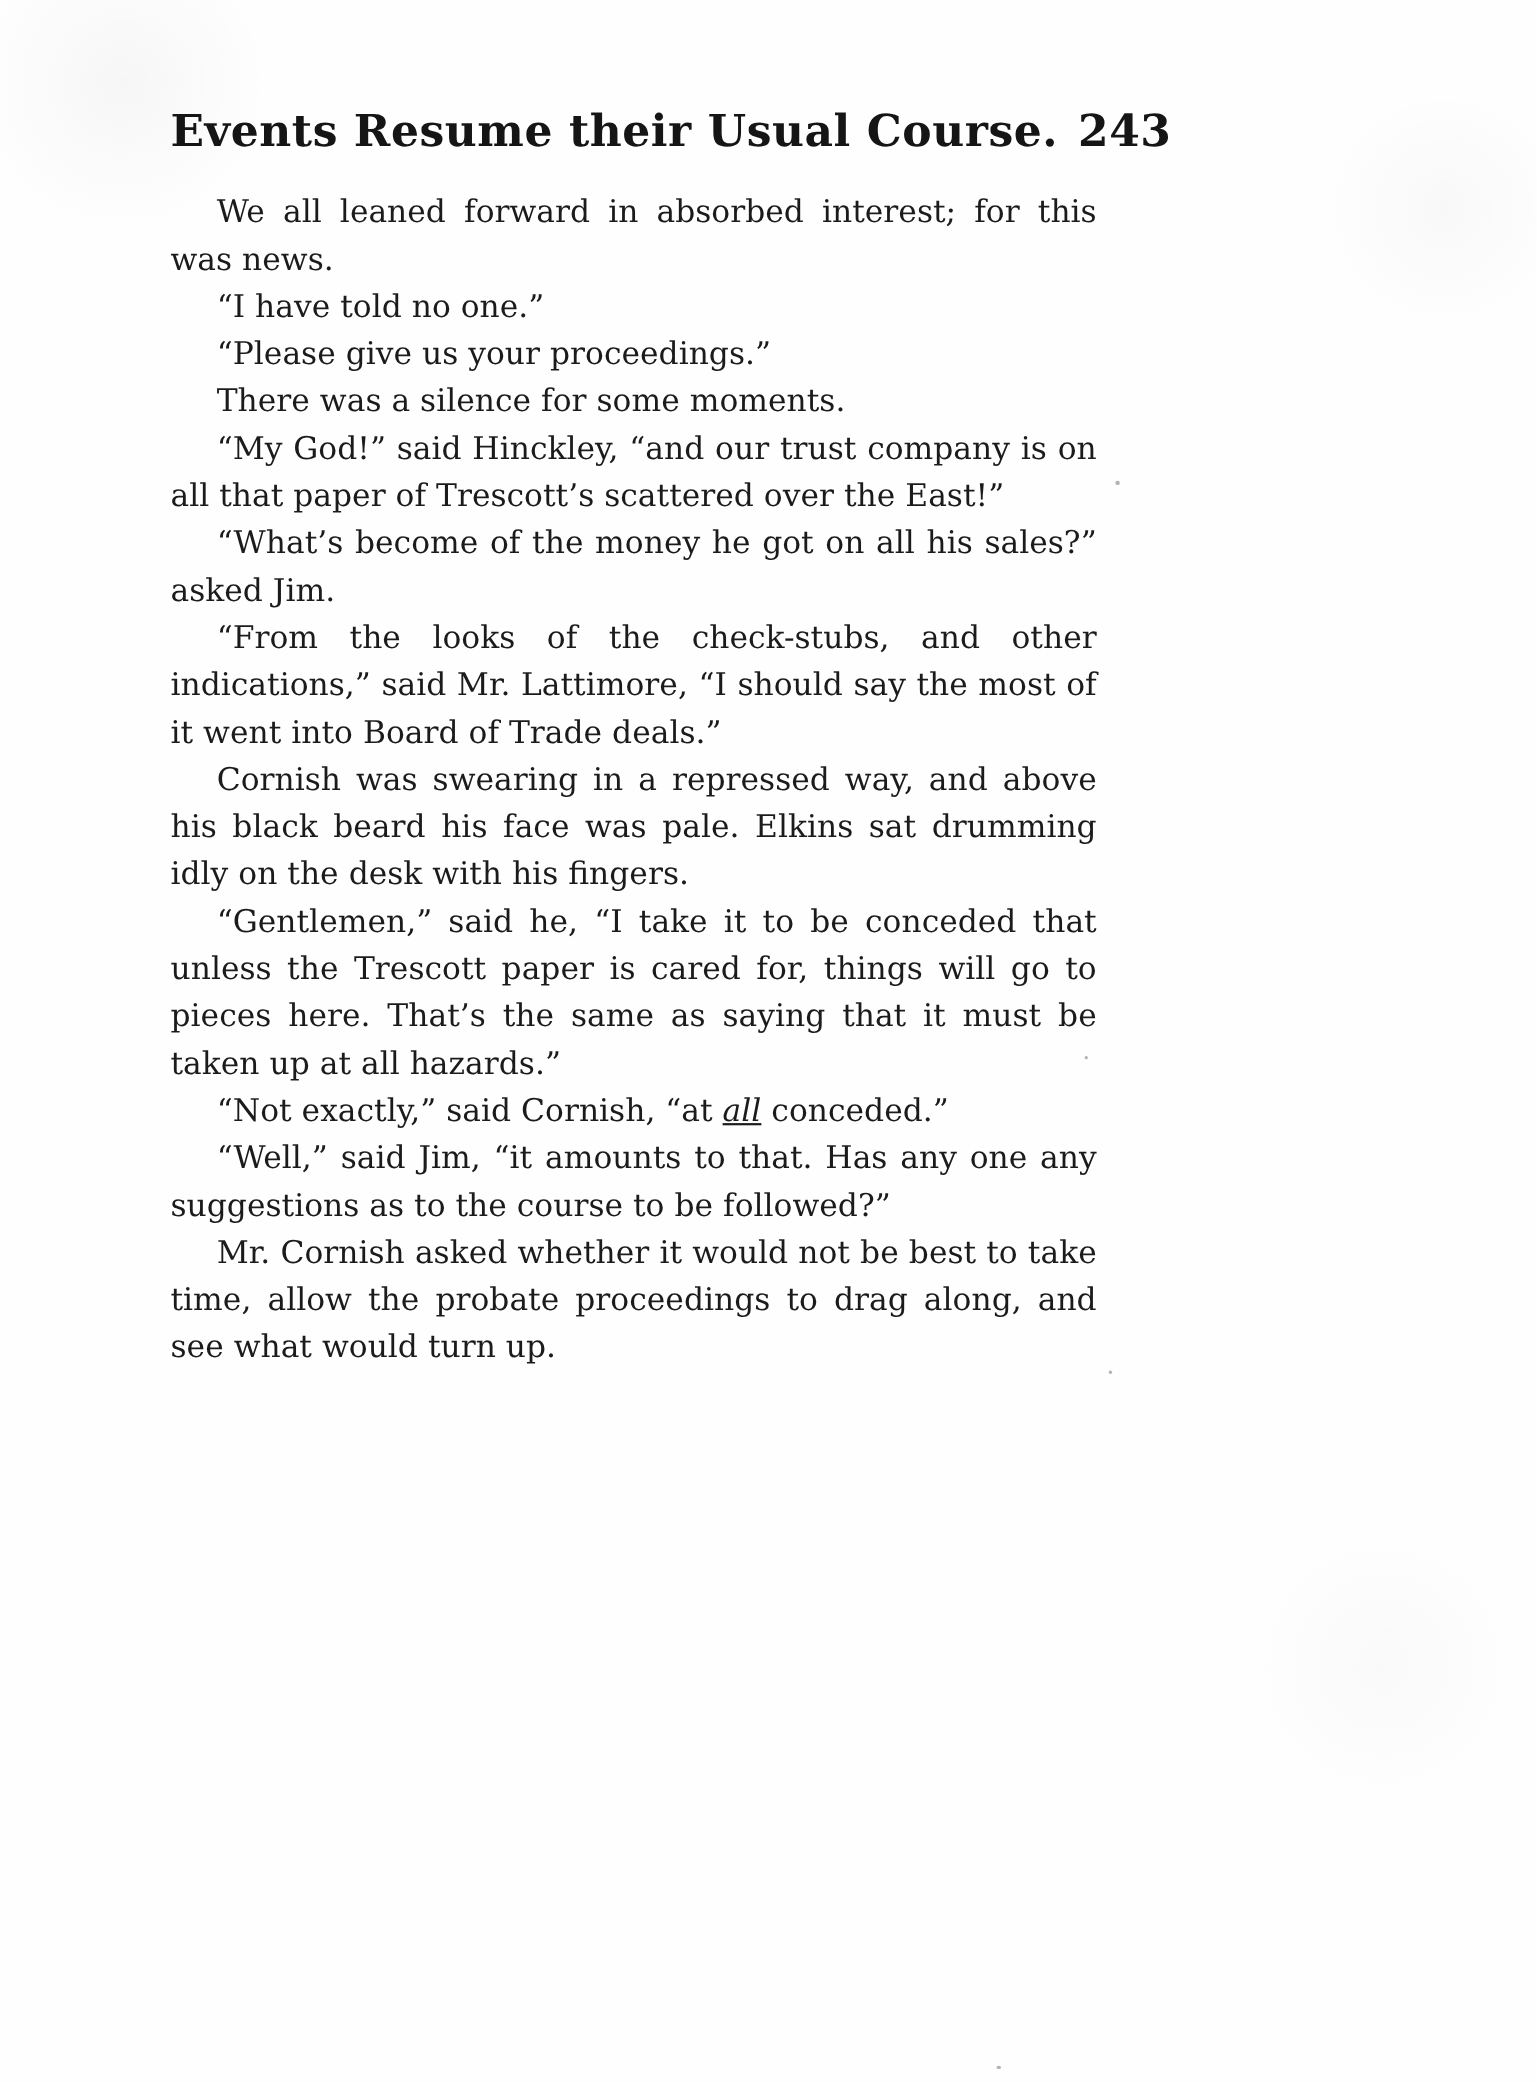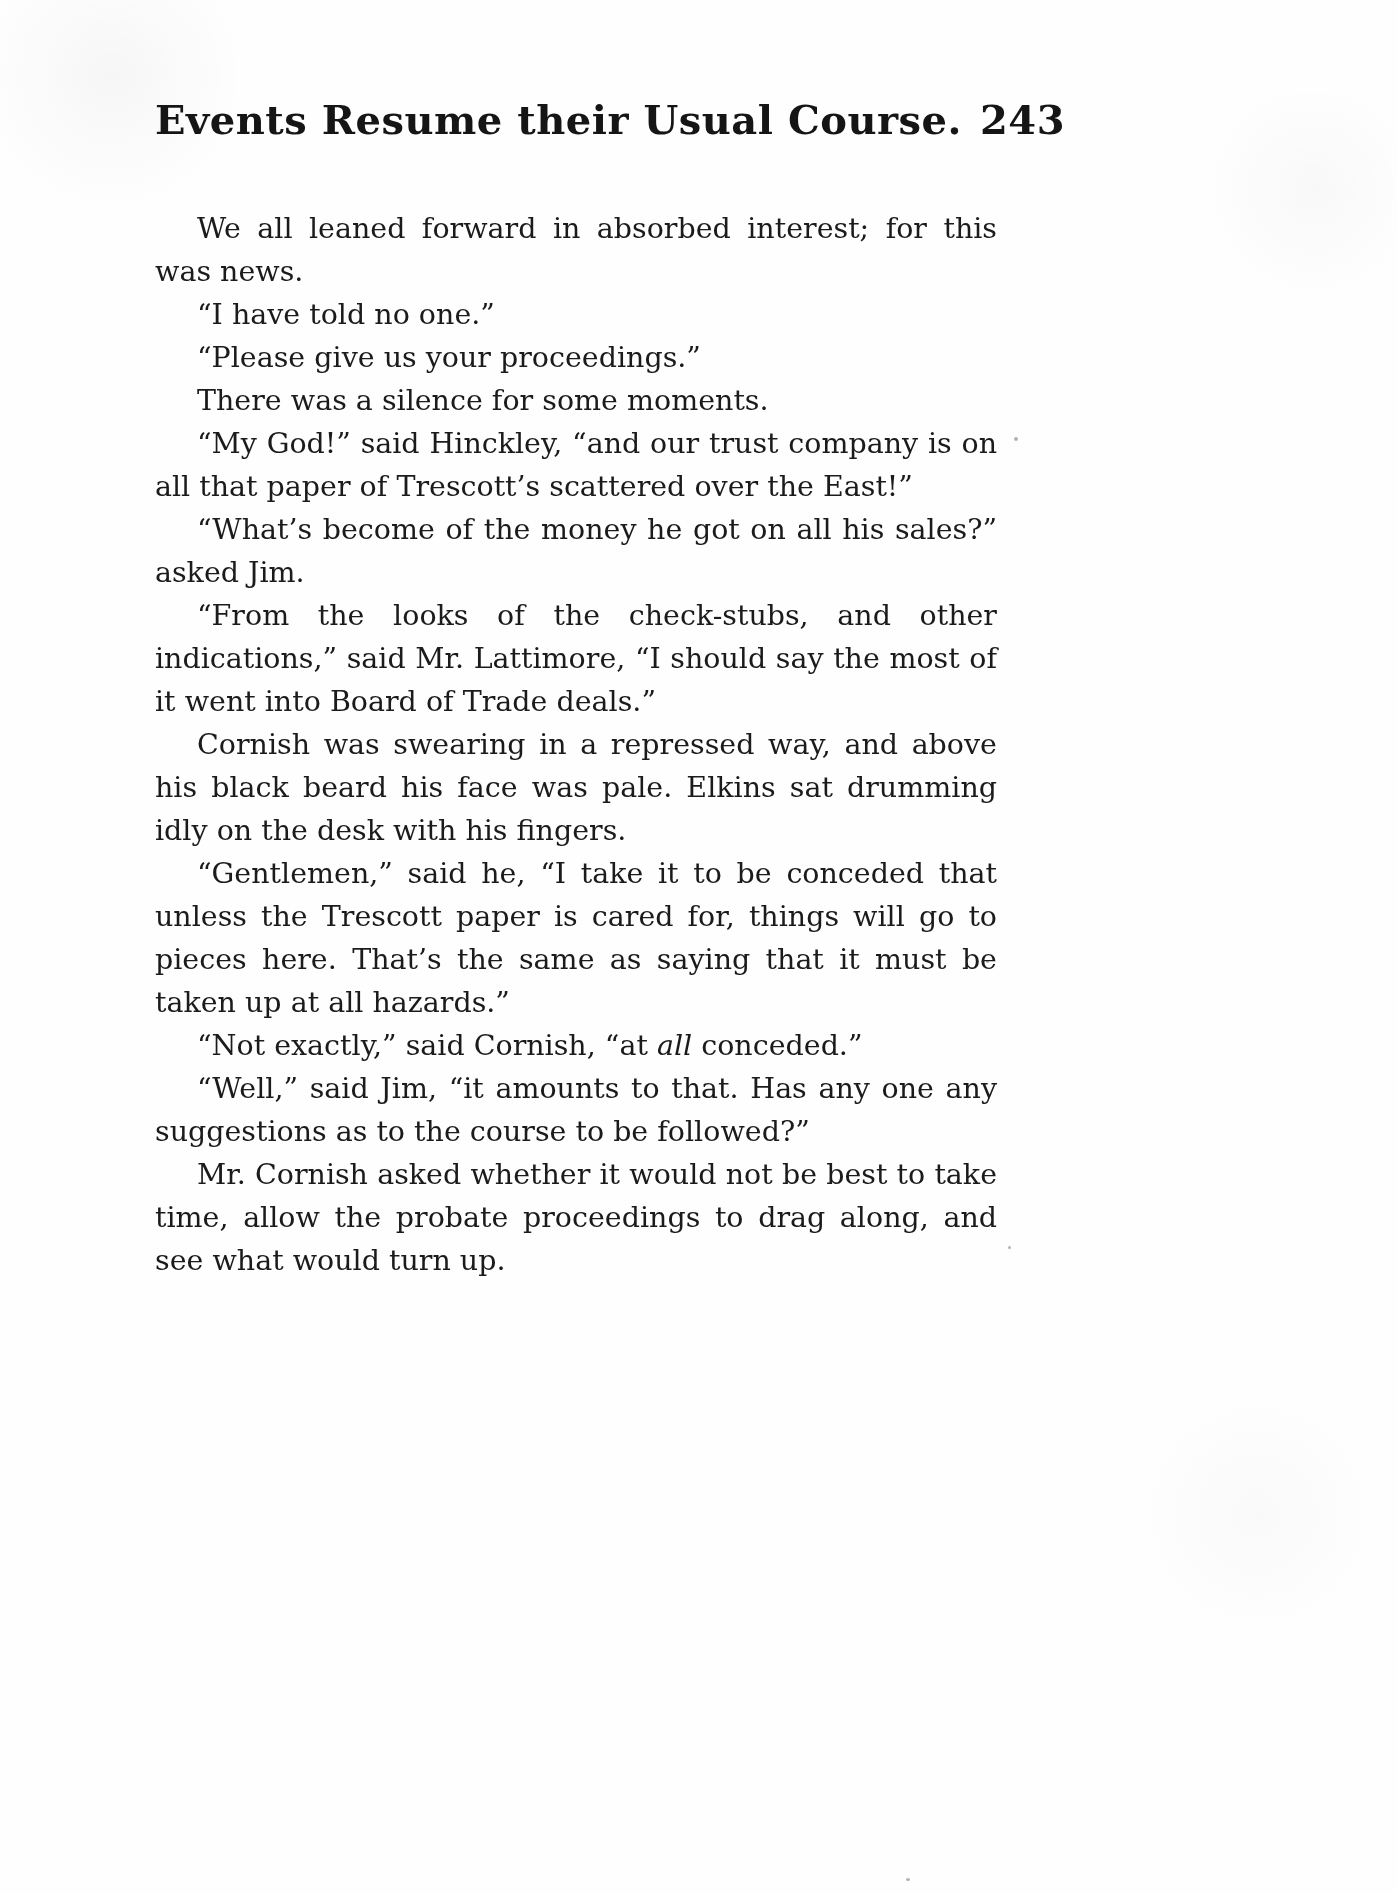--- a/index.html
+++ b/index.html
@@ -31,41 +31,42 @@
     width: 842px;
   }
 
   .header {
     font-size: 40px;
     font-weight: bold;
     text-align: right;
     letter-spacing: 0.5px;
     white-space: nowrap;
     color: #151515;
-    margin-bottom: 64px;
+    margin-bottom: 28px;
   }
 
   .header .pgnum {
     margin-left: 18px;
   }
 
   .body-text {
     font-size: 28.5px;
     line-height: 43px;
     text-align: justify;
     color: #1b1b1b;
   }
 
   .body-text p.para {
     text-indent: 42px;
     margin: 0;
   }
 
   .body-text em {
     font-style: italic;
+    text-decoration: underline;
   }
 
   
   .speck {
     position: absolute;
     border-radius: 50%;
     background: rgba(40,40,40,0.35);
   }
   .s1 { width: 4px; height: 4px; left: 1014px; top: 437px; }
   .s2 { width: 3px; height: 3px; left: 1008px; top: 1246px; }

